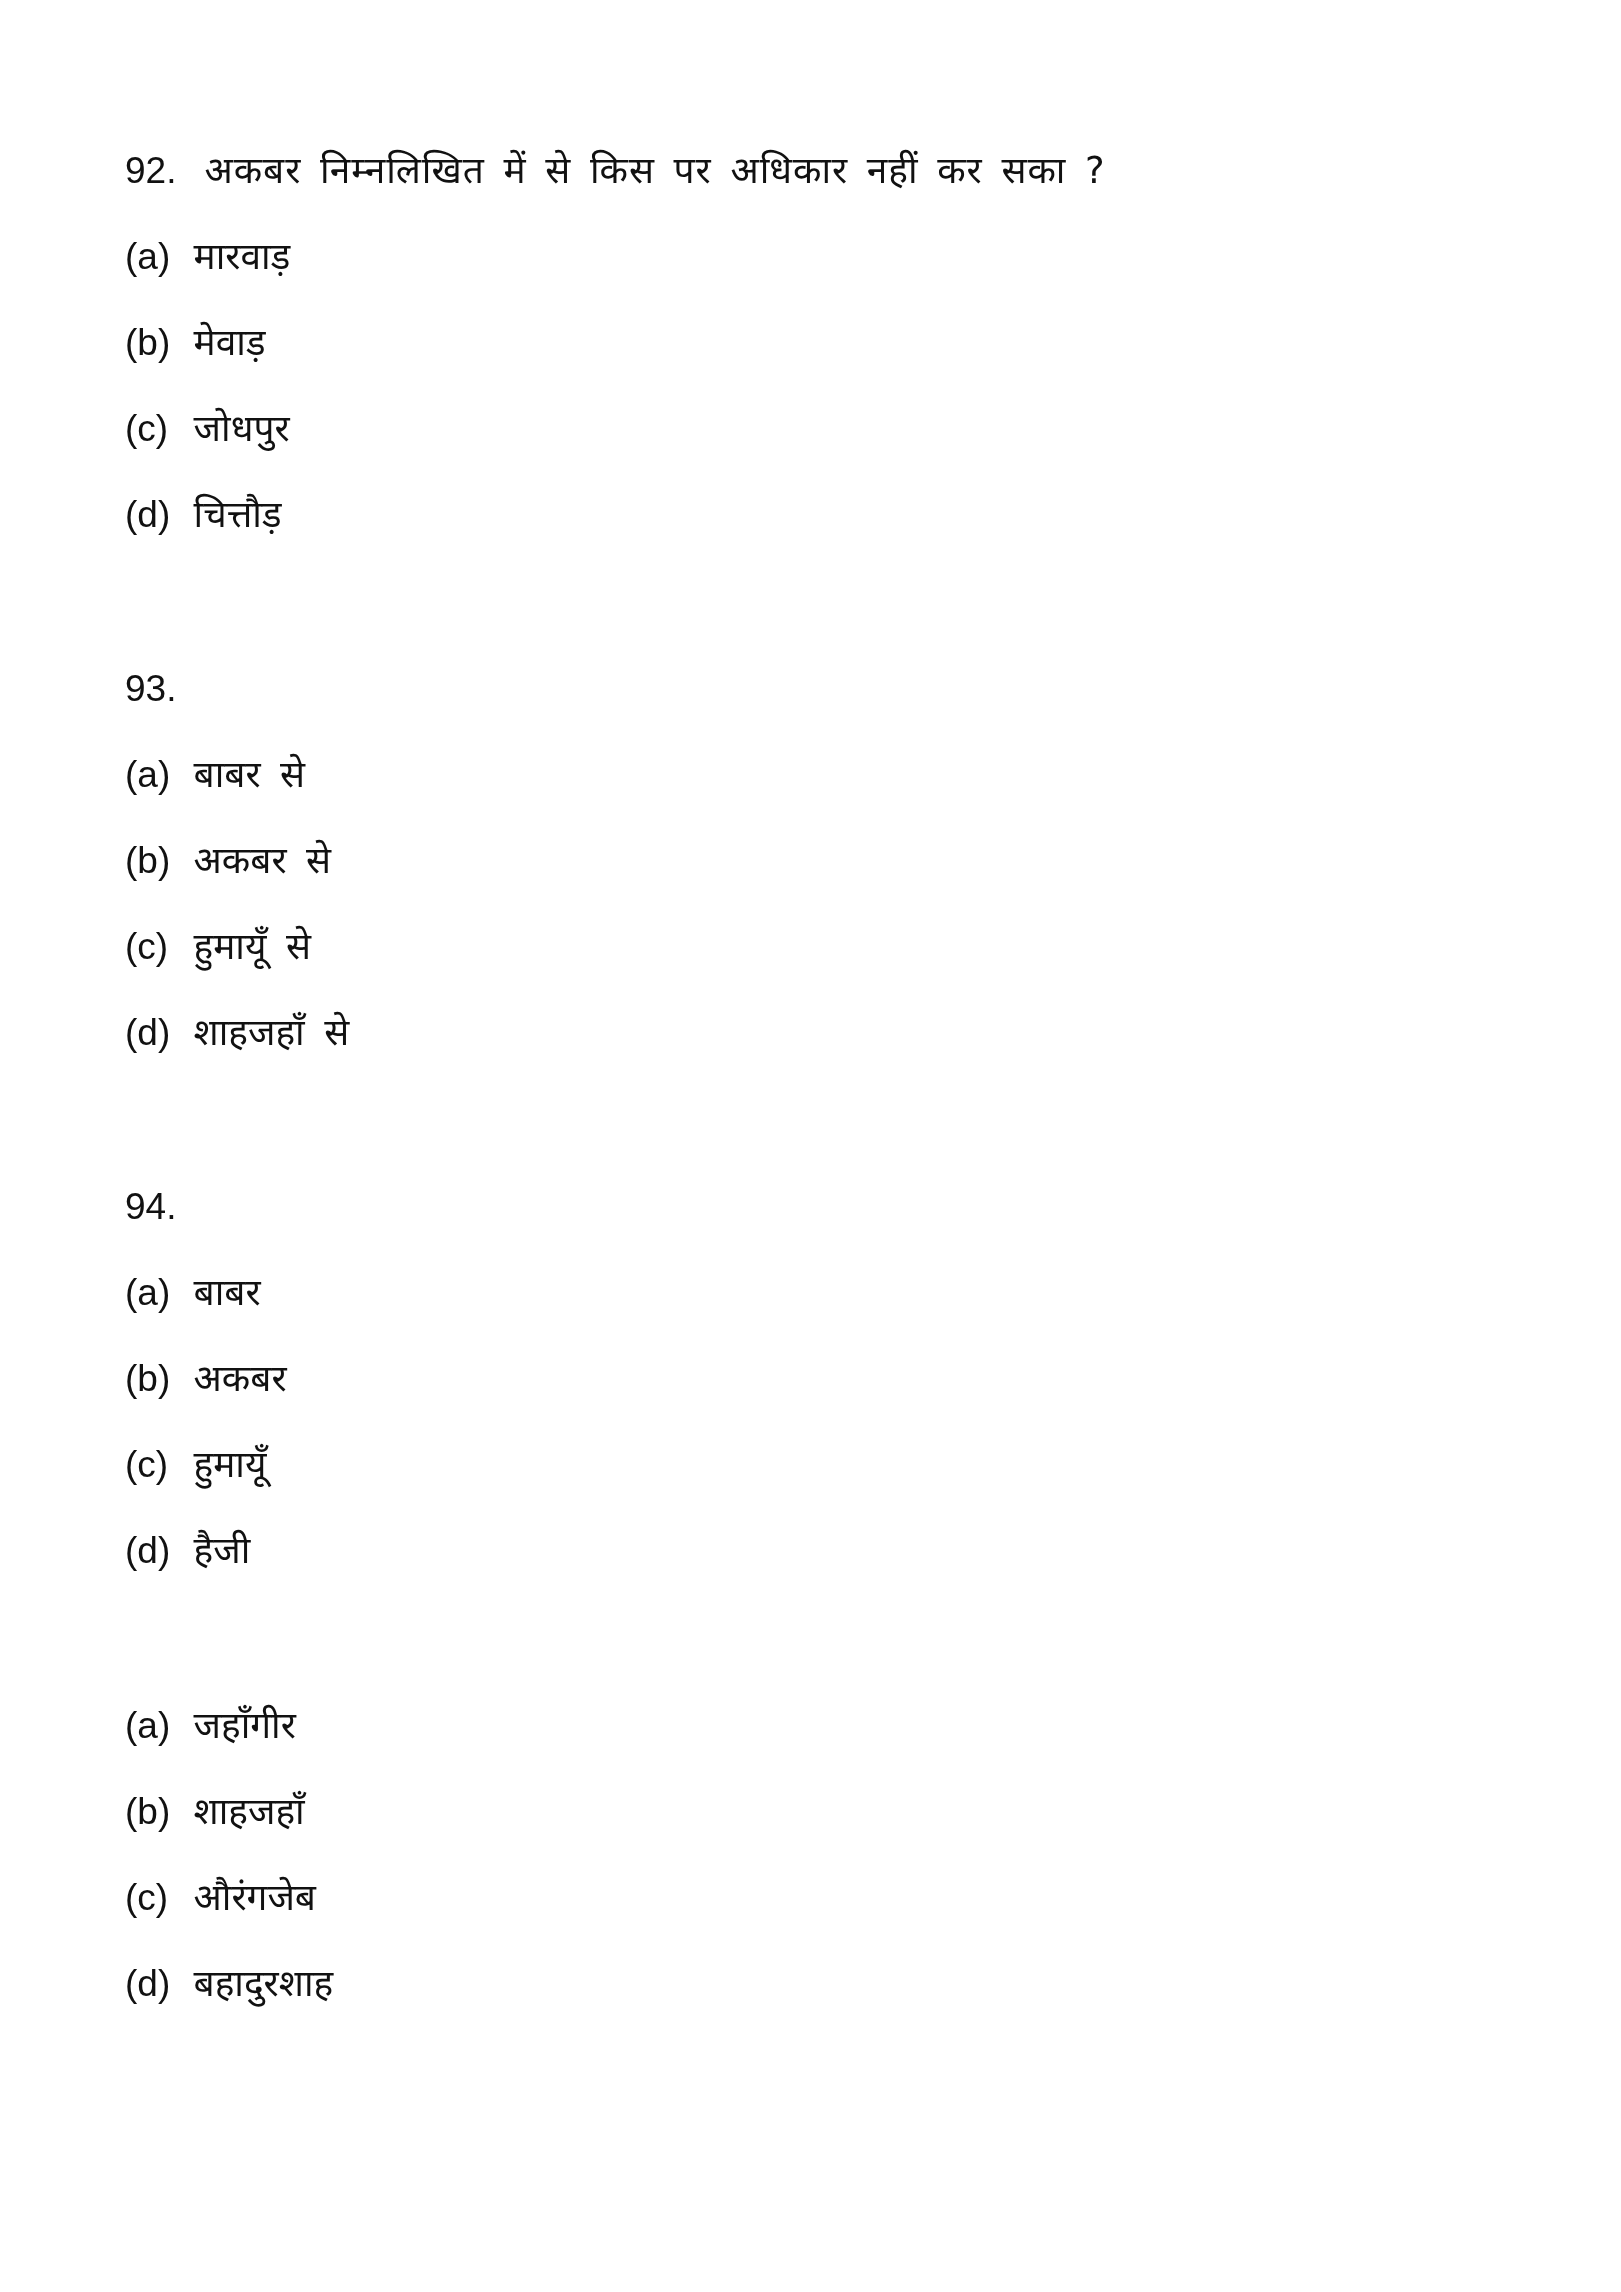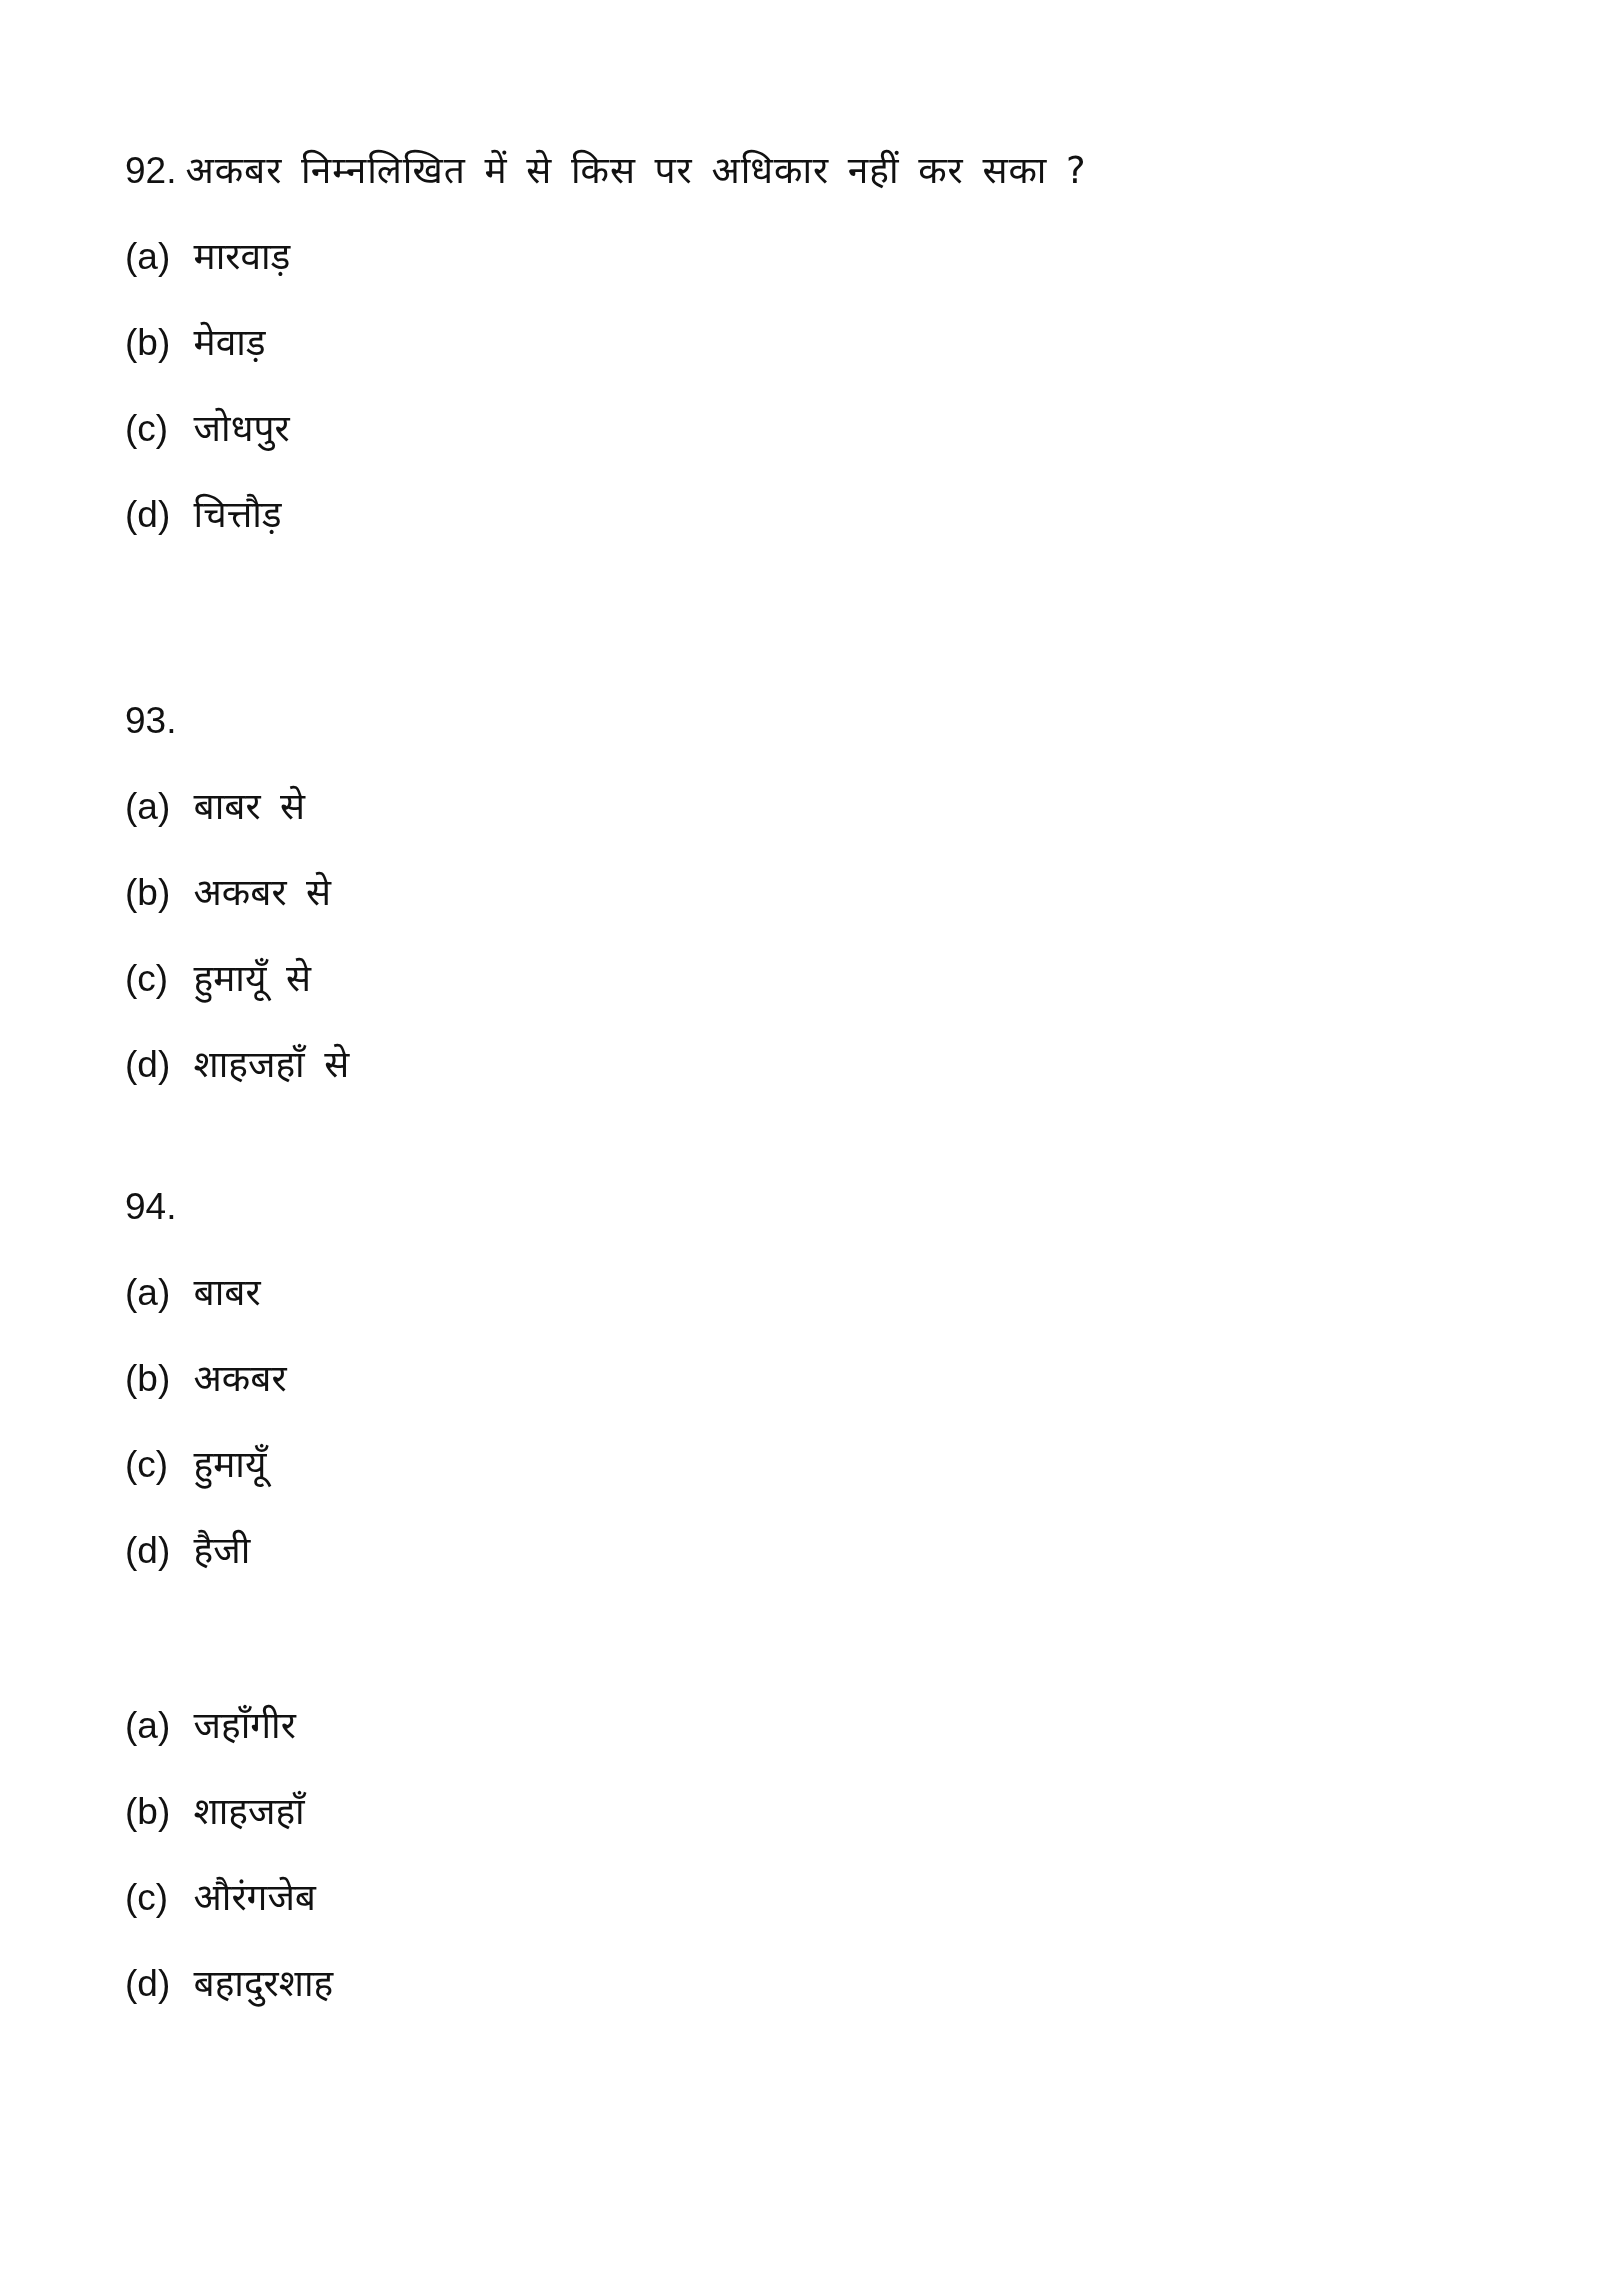--- a/index.html
+++ b/index.html
@@ -29,21 +29,21 @@
     }
     .q-line {
       height: 86px;
       line-height: 86px;
       font-size: 37px;
       white-space: nowrap;
       display: flex;
       align-items: center;
     }
     .q-number {
-      margin-right: 9px;
+      margin-right: 28px;
       font-family: "Liberation Sans", sans-serif;
     }
     .q-text {
       letter-spacing: 1px;
       word-spacing: 5.9px;
     }
     .opt-line {
       height: 86px;
       line-height: 86px;
       font-size: 37px;
@@ -81,21 +81,21 @@
     <div class="opt-line">
       <span class="opt-label">(c)</span>
       <span class="opt-text">जोधपुर</span>
     </div>
     <div class="opt-line">
       <span class="opt-label">(d)</span>
       <span class="opt-text">चित्तौड़</span>
     </div>
   </div>
 
-  <div class="question-block" style="top:678px;">
+  <div class="question-block" style="top:646px;">
     <div class="q-line">
       <span class="q-number">93.</span>
     </div>
     <div class="opt-line">
       <span class="opt-label">(a)</span>
       <span class="opt-text">बाबर से</span>
     </div>
     <div class="opt-line">
       <span class="opt-label">(b)</span>
       <span class="opt-text">अकबर से</span>

